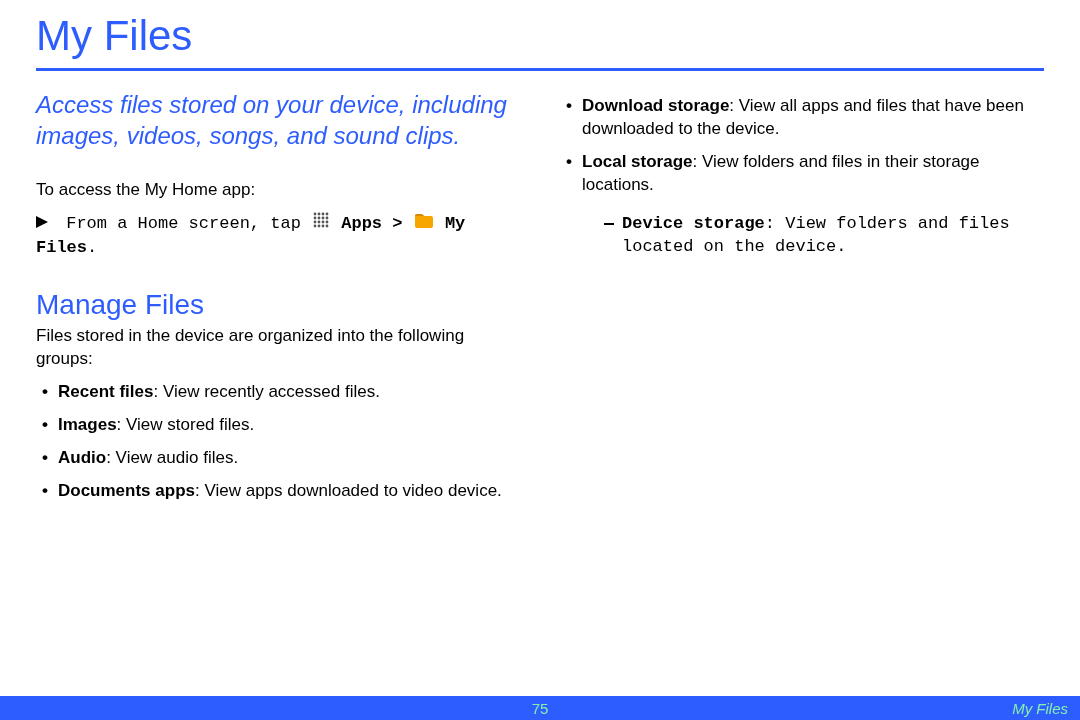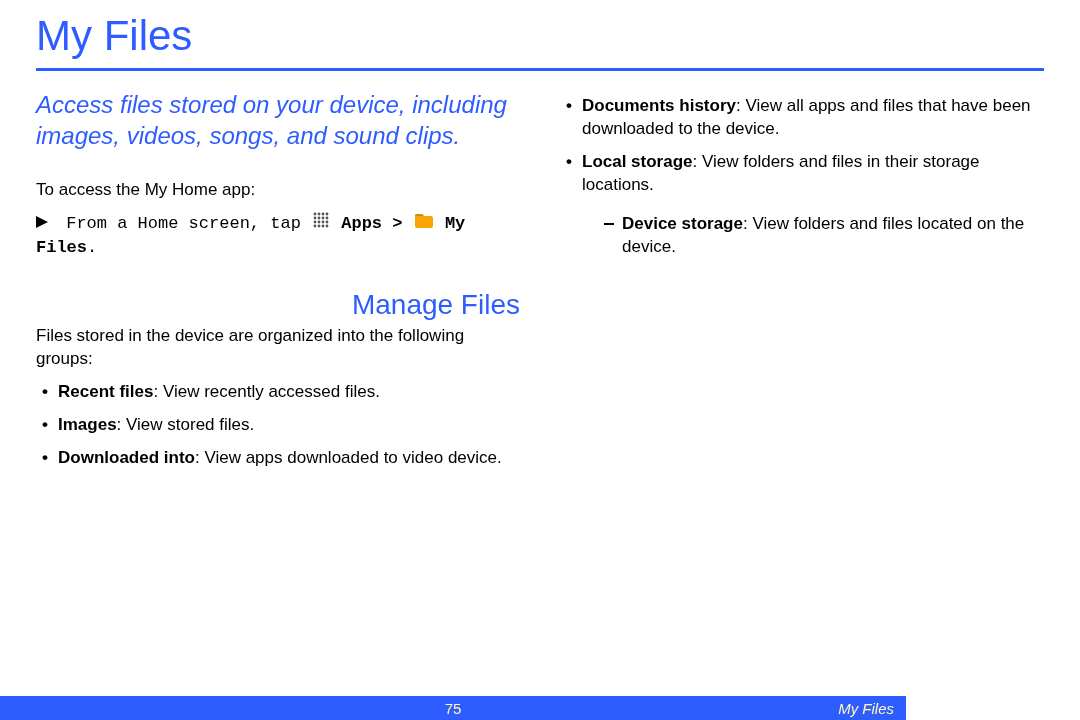--- a/index.html
+++ b/index.html
@@ -69,21 +69,20 @@
   .folder-icon {
     display: inline-block;
     vertical-align: middle;
     margin: 0 2px;
   }
   .h2 {
     color: #2e5dff;
     font-size: 28px;
     font-weight: 400;
     margin: 0 0 2px 0;
-    text-align: right;
   }
   ul.bullets {
     list-style: none;
     padding: 0;
     margin: 4px 0 0 0;
   }
   ul.bullets > li {
     position: relative;
     padding-left: 22px;
     margin: 10px 0;
@@ -98,39 +97,40 @@
   }
   ul.subbullets {
     list-style: none;
     padding: 0;
     margin: 10px 0 0 0;
   }
   ul.subbullets > li {
     position: relative;
     padding-left: 40px;
     margin: 16px 0;
+    font-family: Liberation Mono, monospace;
   }
   ul.subbullets > li::before {
     content: "";
     position: absolute;
     left: 22px;
     top: 10px;
     width: 10px;
     height: 2px;
     background: #000;
   }
   .b { font-weight: bold; }
   .footer {
     position: absolute;
     left: 0;
-    width: 906px;
+    width: 1080px;
     bottom: 0;
     height: 24px;
     background: #2e5dff;
-    color: #fef9c3;
+    color: #86efac;
     font-size: 15px;
     display: flex;
     align-items: center;
     justify-content: center;
   }
   .footer .right {
     position: absolute;
     right: 12px;
     font-style: italic;
   }
@@ -185,27 +185,28 @@
         </span>
         <span class="b">My Files</span><span>.</span>
       </div>
 
       <h2 class="h2">Manage Files</h2>
       <p class="para">Files stored in the device are organized into the following groups:</p>
 
       <ul class="bullets">
         <li><span class="b">Recent files</span><span>: View recently accessed files.</span></li>
         <li><span class="b">Images</span><span>: View stored files.</span></li>
-        <li><span class="b">Downloaded into</span><span>: View apps downloaded to video device.</span></li>
+        <li><span class="b">Audio</span><span>: View audio files.</span></li>
+        <li><span class="b">Documents apps</span><span>: View apps downloaded to video device.</span></li>
       </ul>
     </div>
 
     <div class="col">
       <ul class="bullets" style="margin-top:6px">
-        <li><span class="b">Documents history</span><span>: View all apps and files that have been downloaded to the device.</span></li>
+        <li><span class="b">Download storage</span><span>: View all apps and files that have been downloaded to the device.</span></li>
         <li><span class="b">Local storage</span><span>: View folders and files in their storage locations.</span>
           <ul class="subbullets">
             <li><span class="b">Device storage</span><span>: View folders and files located on the device.</span></li>
           </ul>
         </li>
       </ul>
     </div>
   </div>
 
   <div class="footer">

